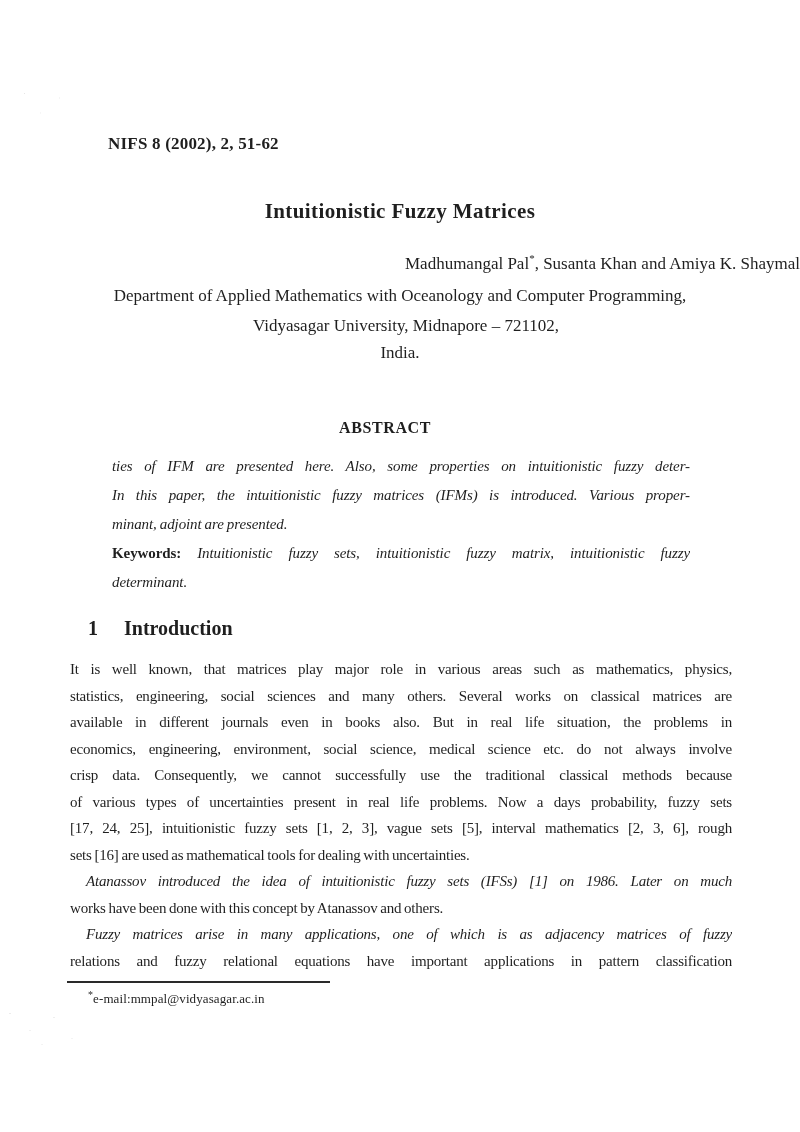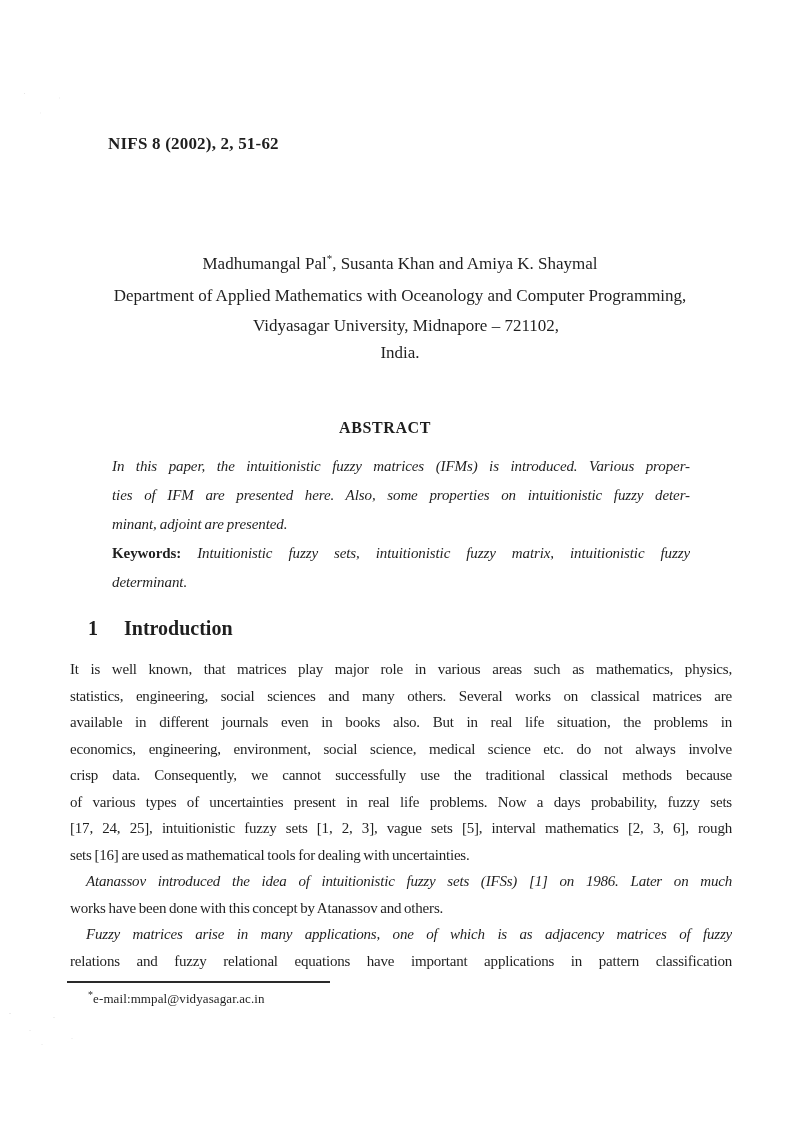--- a/index.html
+++ b/index.html
@@ -19,21 +19,21 @@
   }
   .title {
     position: absolute; left: 0; top: 199px; width: 100%;
     text-align: center; font-size: 21px; font-weight: bold; letter-spacing: .4px;
     margin: 0;
   }
   .centerline {
     position: absolute; left: 0; width: 100%;
     text-align: center; font-size: 17px;
   }
-  .authors   { top: 254px; }
+  .authors   { top: 254px; text-align: right; }
   .affil-1   { top: 286px; }
   .affil-2   { top: 316px; padding-left: 12px; }
   .affil-3   { top: 343px; }
   .fnmark { font-size: 11px; vertical-align: super; line-height: 0; }
   .abstract-head {
     position: absolute; left: 96px; top: 419px; width: 578px;
     text-align: center; font-weight: bold; font-size: 16px; letter-spacing: .6px;
   }
   .abstract-body {
     position: absolute; left: 112px; top: 452px; width: 578px;
@@ -86,32 +86,33 @@
 </head>
 <body>
 
 <div class="page">
 
   <div class="scan-noise noise-tl"></div>
   <div class="scan-noise noise-bl"></div>
 
   <div class="journal-ref">NIFS 8 (2002), 2, 51-62</div>
 
+  <h1 class="title">Intuitionistic Fuzzy Matrices</h1>
 
   <div class="centerline authors"><span>Madhumangal Pal</span><sup class="fnmark">*</sup><span>, Susanta Khan and Amiya K. Shaymal</span></div>
 
   <div class="centerline affil-1">Department of Applied Mathematics with Oceanology and Computer Programming,</div>
   <div class="centerline affil-2">Vidyasagar University, Midnapore – 721102,</div>
   <div class="centerline affil-3">India.</div>
 
   <div class="abstract-head">ABSTRACT</div>
 
   <div class="abstract-body">
+    <div class="aline" style="text-align:justify;text-align-last:justify;">ties of IFM are presented here. Also, some properties on intuitionistic fuzzy deter-</div>
     <div class="aline" style="text-align:justify;text-align-last:justify;">In this paper, the intuitionistic fuzzy matrices (IFMs) is introduced. Various proper-</div>
-    <div class="aline" style="text-align:justify;text-align-last:justify;">ties of IFM are presented here. Also, some properties on intuitionistic fuzzy deter-</div>
     <div class="aline">minant, adjoint are presented.</div>
   </div>
 
   <div class="keywords-body">
     <div class="aline" style="text-align:justify;text-align-last:justify;"><b>Keywords:</b>&nbsp;<i>Intuitionistic fuzzy sets, intuitionistic fuzzy matrix, intuitionistic fuzzy</i></div>
     <div class="aline"><i>determinant.</i></div>
   </div>
 
   <h2 class="section-head"><span class="secnum">1</span><span>Introduction</span></h2>
 

